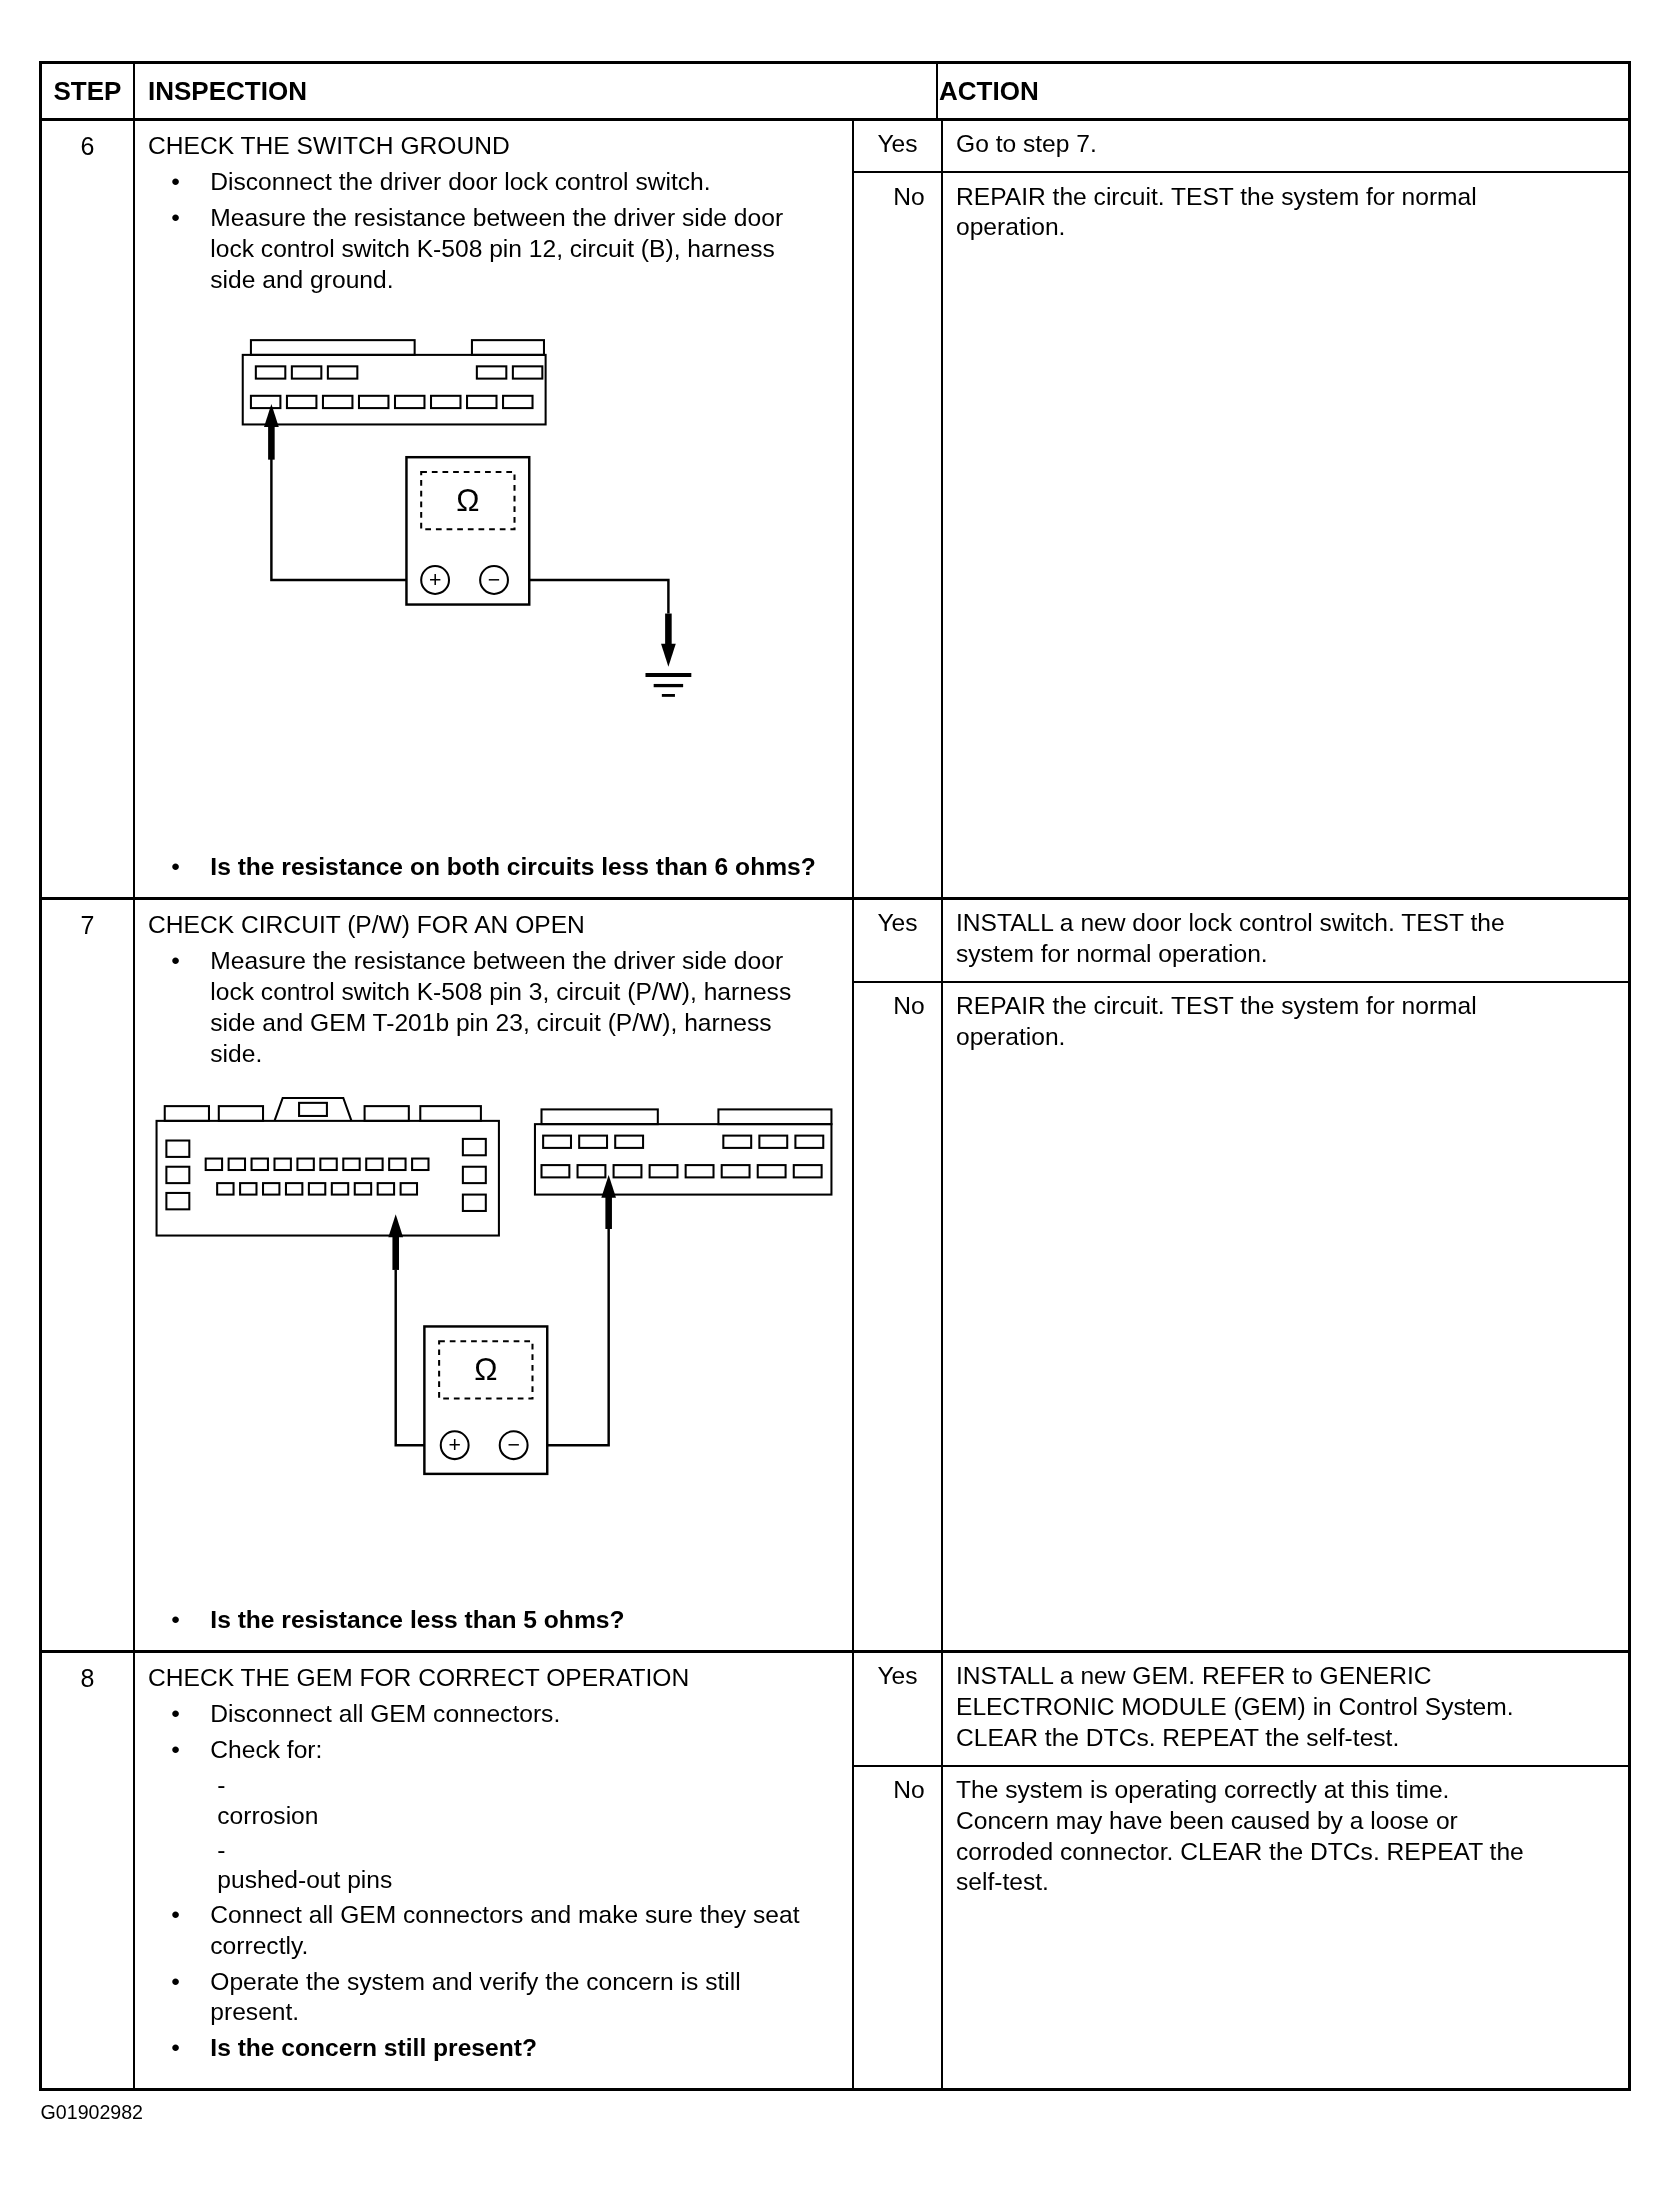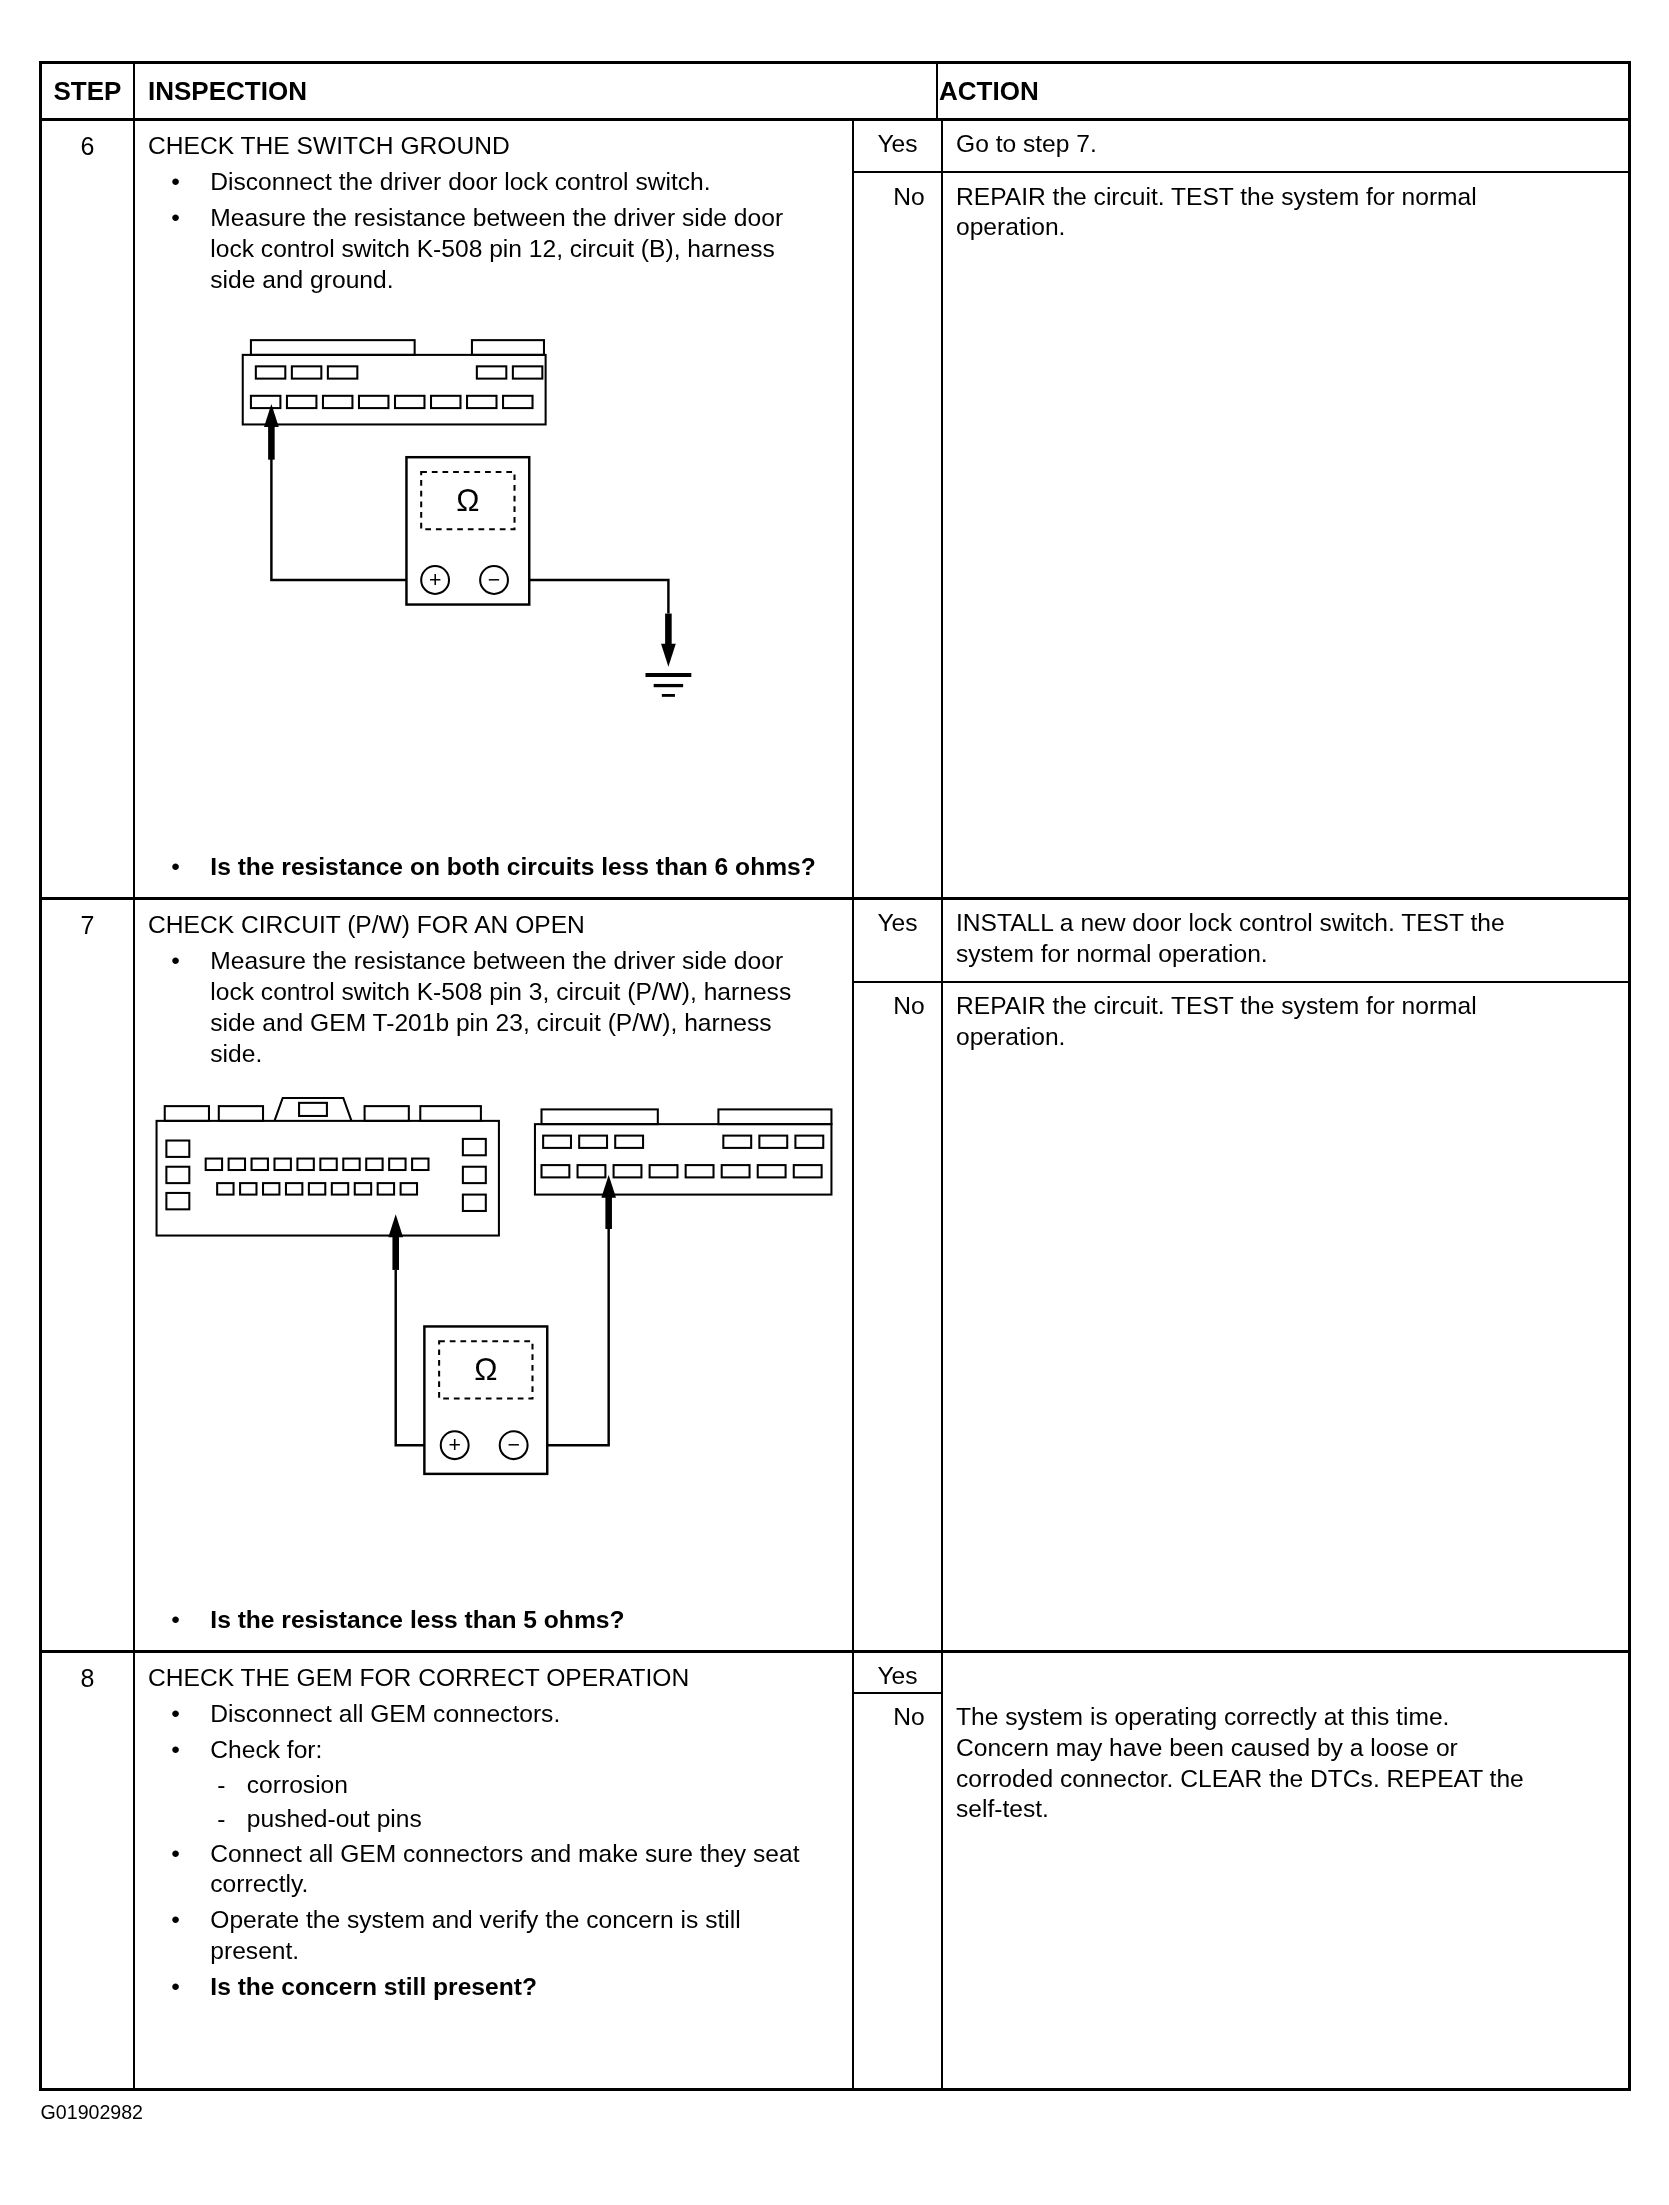--- a/index.html
+++ b/index.html
@@ -53,21 +53,21 @@
   .yn-cell{text-align:center;padding-top:8.2px;}
   .action-cell{padding:8.2px 14.7px 11.5px 13px;}
   .action-text{display:block;max-width:589px;}
 
   
   .insp-title{margin:3.3px 0 3.3px 9.8px;}
   .bullet{display:flex;margin:2.5px 0 2.5px 33px;max-width:647px;}
   .bmark{flex:none;width:39px;}
   .bmark::before{content:"\2022";}
   .btext{flex:1;}
-  .dash-item{display:flex;margin:1.6px 0 1.6px 79px;}
+  .dash-item{display:flex;margin:1.6px 0 1.6px 79px;flex-direction:column;}
   .dmark{flex:none;width:29.5px;}
   .dmark::before{content:"-";}
   .q .btext{font-weight:bold;}
   .spacer{flex:1 1 auto;}
 
   .diag{display:block;}
   .diag1{margin:24.6px 0 4.9px 72px;}
   .diag2{margin:21px 0 4.9px 11.5px;}
 
   
@@ -305,20 +305,23 @@
           <span class="bmark"></span>
           <span class="btext">Operate the system and verify the concern is still present.</span>
         </div>
         <div class="bullet q">
           <span class="bmark"></span>
           <span class="btext">Is the concern still present?</span>
         </div>
       </div>
 
       <div class="cell yn-cell yn-yes">Yes</div>
+      <div class="cell action-cell ac-yes">
+        <span class="action-text">INSTALL a new GEM. REFER to  GENERIC ELECTRONIC MODULE (GEM) in Control System.  CLEAR the DTCs.  REPEAT the self-test.</span>
+      </div>
       <div class="cell yn-cell yn-no">No</div>
       <div class="cell action-cell ac-no">
         <span class="action-text">The system is operating correctly at this time. Concern may have been caused by a loose or corroded connector.  CLEAR the DTCs. REPEAT the self-test.</span>
       </div>
     </div>
 
   </div>
 
   <div class="figure-id">G01902982</div>
 </div>

